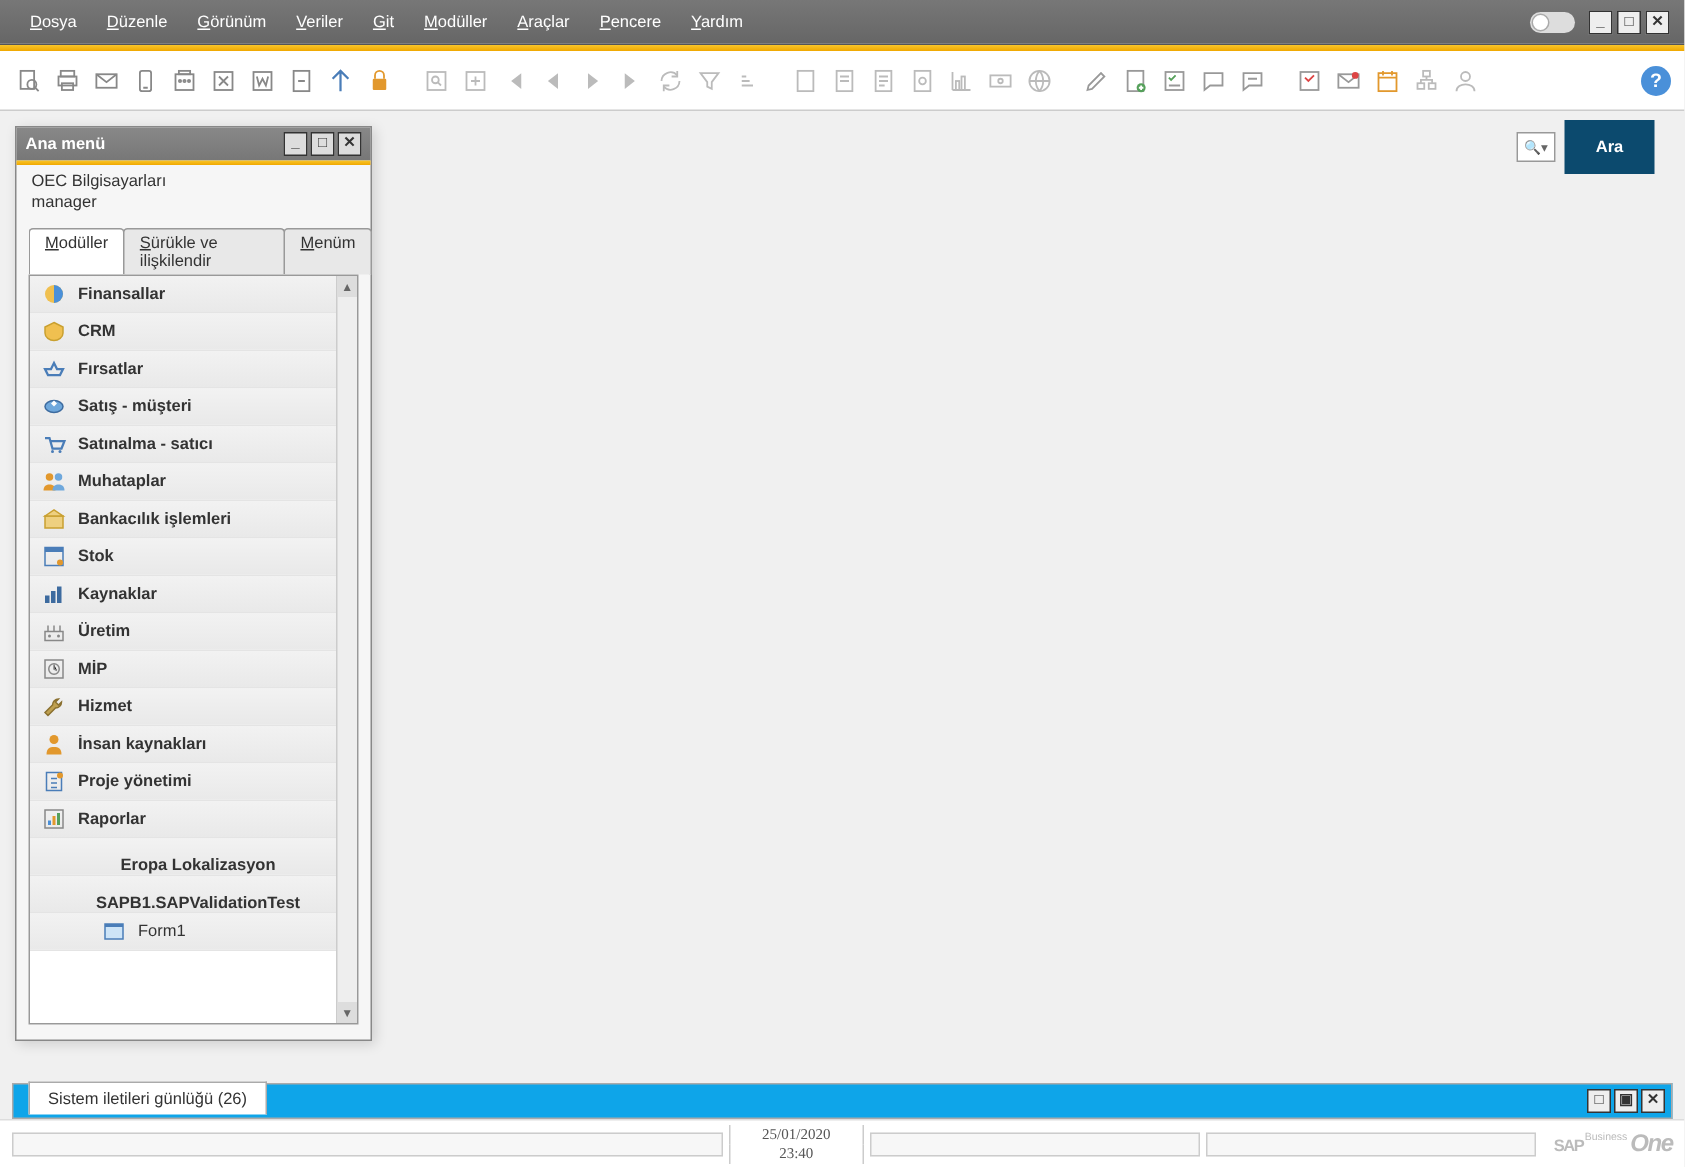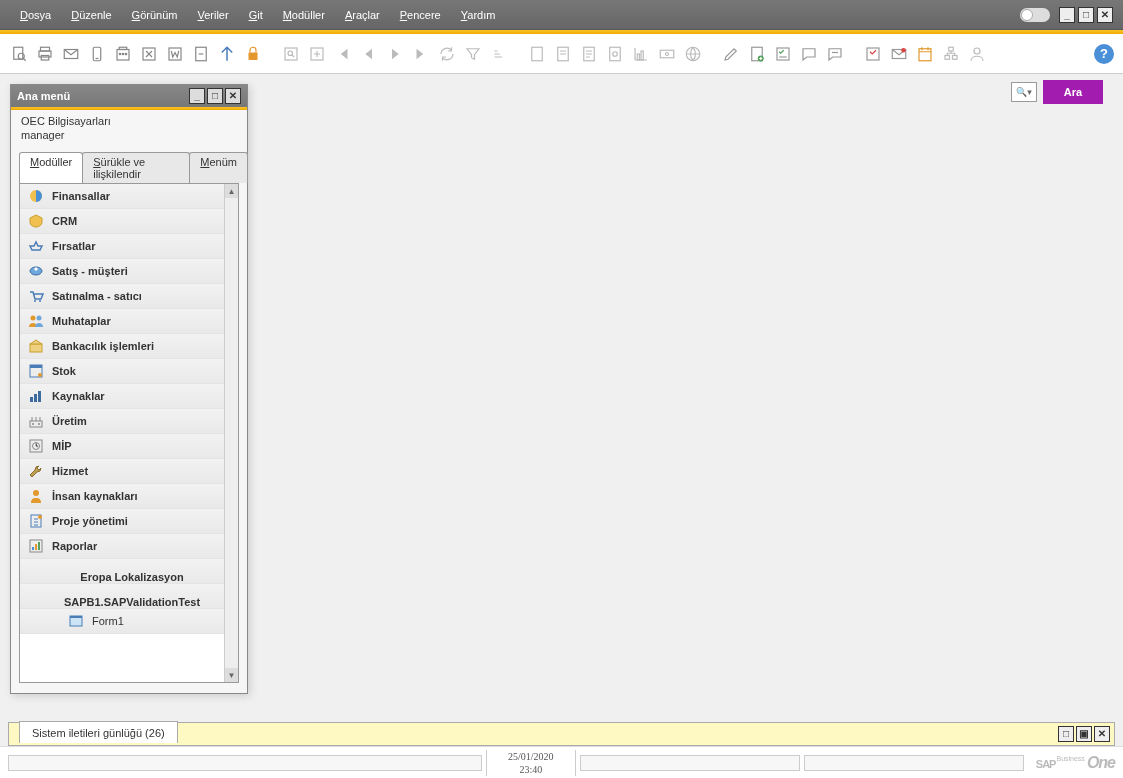--- a/index.html
+++ b/index.html
@@ -26,21 +26,21 @@
 .tbtn.help { margin-left: auto; }
 .tbtn.help-circle { width: 20px; height: 20px; border-radius: 50%; background: #4a90d9; color: #fff; font-weight: bold; font-size: 13px; }
 
 
 .workarea { position: absolute; top: 74px; left: 0; right: 0; bottom: 60px; background: #f0f0f0; }
 
 
 .searchbar { position: absolute; top: 6px; right: 20px; display: flex; align-items: center; gap: 6px; }
 .search-dropdown { width: 26px; height: 20px; border: 1px solid #999; background: #fff; display: flex; align-items: center; justify-content: center; font-size: 9px; color: #666; }
 .search-input { width: 270px; height: 20px; background: #fff4c0; border: 1px solid #d4b200; padding: 0 6px; color: #b08000; font-style: italic; }
-.search-btn { width: 60px; height: 24px; background: #a21caf; color: #fff; border: none; font-size: 11px; font-weight: bold; display: flex; align-items: center; justify-content: center; cursor: pointer; }
+.search-btn { width: 60px; height: 36px; background: #0c4a6e; color: #fff; border: none; font-size: 11px; font-weight: bold; display: flex; align-items: center; justify-content: center; cursor: pointer; }
 
 
 .mainmenu-window { position: absolute; top: 10px; left: 10px; width: 238px; background: #f6f6f6; border: 1px solid #888; box-shadow: 2px 2px 8px rgba(0,0,0,0.15); }
 .mm-titlebar { height: 22px; background: linear-gradient(to bottom, #888, #777); display: flex; align-items: center; padding: 0 6px; color: #fff; }
 .mm-titlebar .title { flex: 1; font-weight: bold; }
 .mm-titlebar .winbtn { width: 16px; height: 16px; background: #ddd; color: #333; margin-left: 2px; }
 .mm-yellow { height: 3px; background: linear-gradient(to bottom, #f9c52a, #f0a800); }
 .mm-header { padding: 4px 10px 2px; color: #333; }
 .mm-header div { line-height: 14px; }
 
@@ -58,21 +58,21 @@
 .tree-item.level3 { padding-left: 48px; }
 .tree-item.level3 .label { font-weight: normal; color: #333; }
 .tree-icon { width: 16px; height: 16px; display: flex; align-items: center; justify-content: center; }
 .tree-icon svg { width: 16px; height: 16px; }
 
 .mm-scrollbar { position: absolute; top:0; right:0; width:14px; bottom:0; background:#eee; border-left:1px solid #ccc; }
 .mm-scroll-up, .mm-scroll-down { height:14px; display:flex; align-items:center; justify-content:center; font-size:8px; color:#666; background:#ddd; }
 .mm-scroll-down { position:absolute; bottom:0; left:0; right:0; }
 
 
-.bottom-panel { position: absolute; bottom: 32px; left: 8px; right: 8px; height: 24px; background: #fef9c3; border: 1px solid #aaa; display: flex; align-items: center; }
+.bottom-panel { position: absolute; bottom: 32px; left: 8px; right: 8px; height: 24px; background: #0ea5e9; border: 1px solid #aaa; display: flex; align-items: center; }
 .bottom-panel .tab { padding: 3px 12px; background: #f5f5f5; border-right: 1px solid #aaa; color: #333; height: 100%; display: flex; align-items: center; margin-left: 10px; border-left:1px solid #aaa; border-top:1px solid #aaa; position: relative; top:-2px; background: #fff; }
 .bottom-panel .spacer { flex: 1; }
 .bottom-panel .bp-controls { display: flex; gap: 2px; margin-right: 4px; }
 
 
 .statusbar { position: absolute; bottom: 0; left: 0; right: 0; height: 32px; background: #fff; display: flex; align-items: center; padding: 0 8px; gap: 4px; border-top: 1px solid #ddd; }
 .status-cell { border: 1px solid #ccc; height: 16px; background: #f7f7f7; }
 .status-cell.wide { flex: 1; }
 .status-date { width: 90px; text-align: center; color: #555; font-size: 10px; border-left:1px solid #ccc; border-right:1px solid #ccc; padding: 1px 0; font-family: Liberation Serif, serif; }
 .status-dates { display:flex; flex-direction:column; align-items:center; }

